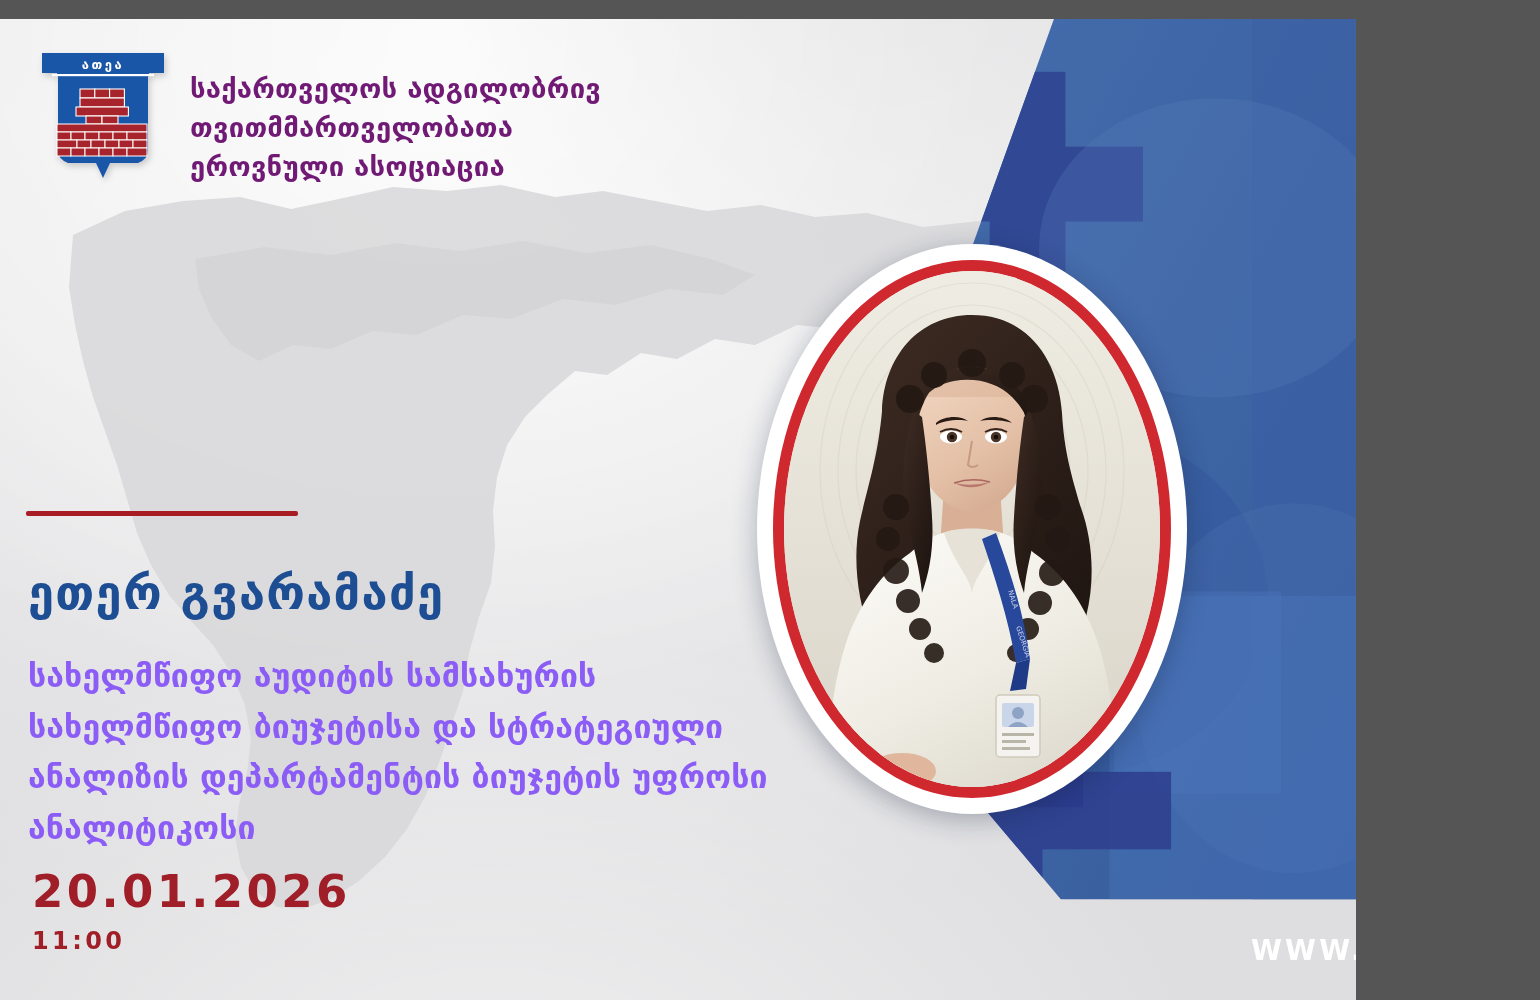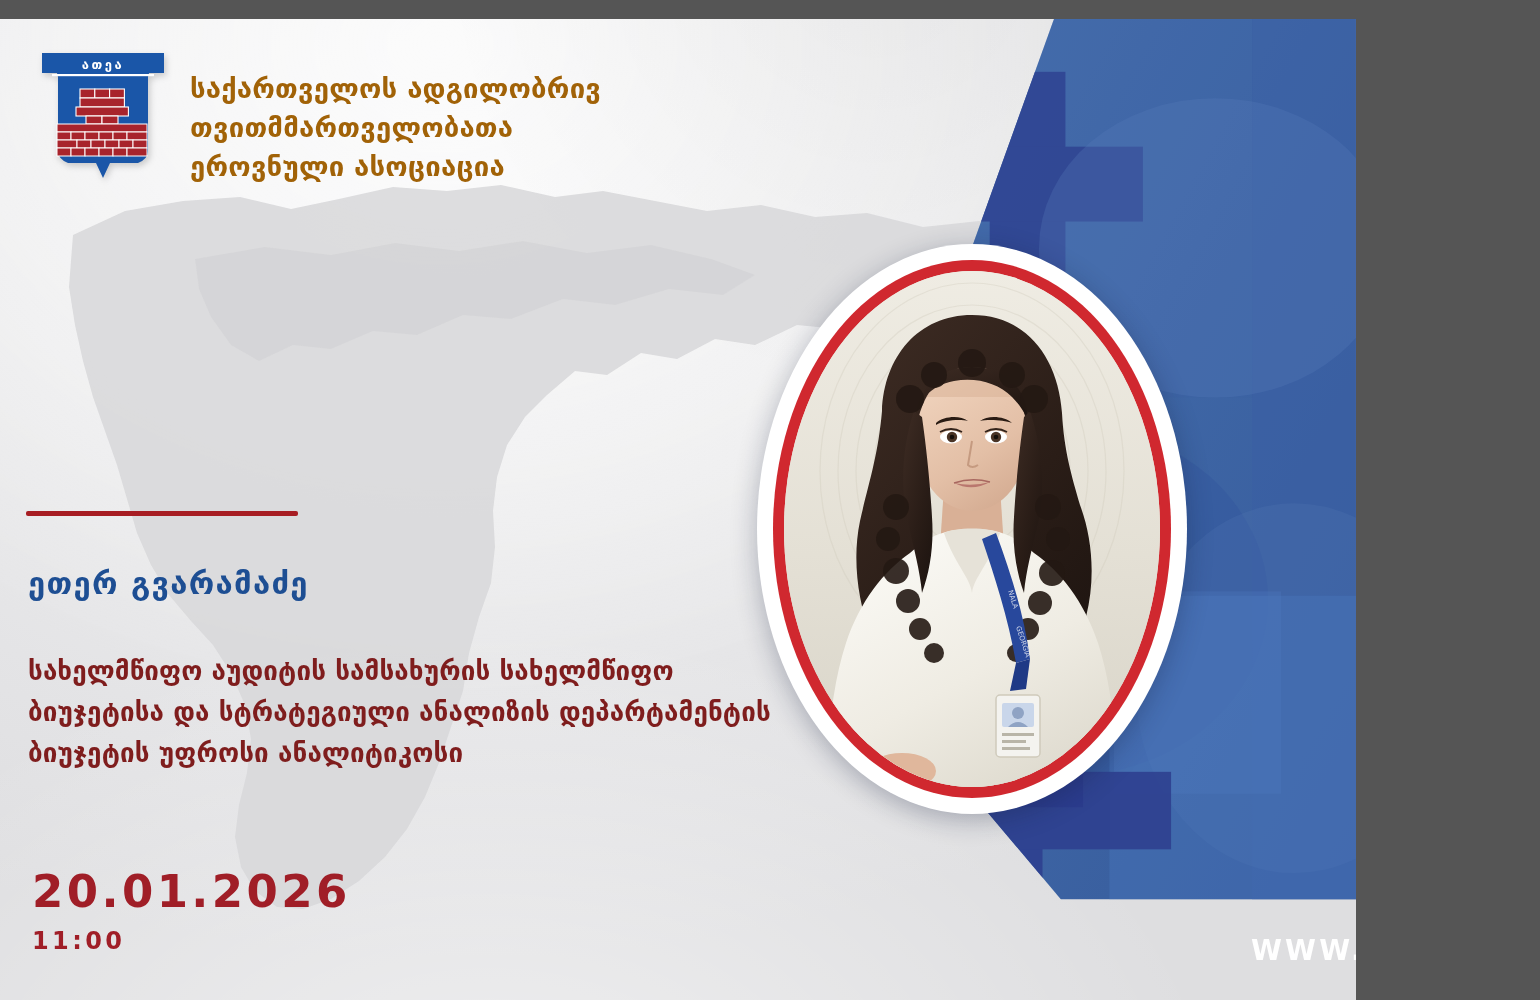--- a/index.html
+++ b/index.html
@@ -72,21 +72,21 @@
   .header {
     position: absolute;
     left: 38px; top: 28px;
     display: flex;
     align-items: flex-start;
     gap: 22px;
   }
   .logo-shield { width: 130px; height: 145px; display: block; filter: drop-shadow(2px 3px 3px rgba(0,0,0,0.18)); }
   .org-name {
     margin-top: 22px;
-    color: #a16207;
+    color: #701a75;
     font-size: 27.5px;
     line-height: 1.42;
     font-weight: 700;
     letter-spacing: 0.2px;
     max-width: 470px;
   }
 
   
   .title {
     position: absolute;
@@ -106,32 +106,32 @@
     width: 272px; height: 5px;
     background: #a71d23;
     border-radius: 2px;
   }
 
   
   .speaker-name {
     position: absolute;
     left: 28px; top: 546px;
     color: #1d4e93;
-    font-size: 31px;
+    font-size: 47px;
     font-weight: 700;
     letter-spacing: 1.3px;
   }
 
   
   .speaker-role {
     position: absolute;
     left: 28px; top: 632px;
     width: 760px;
-    color: #7f1d1d;
-    font-size: 26px;
+    color: #8b5cf6;
+    font-size: 32px;
     line-height: 1.58;
     font-weight: 700;
     letter-spacing: 0.1px;
   }
 
   
   .date {
     position: absolute;
     left: 32px; top: 846px;
     color: #a01e27;

